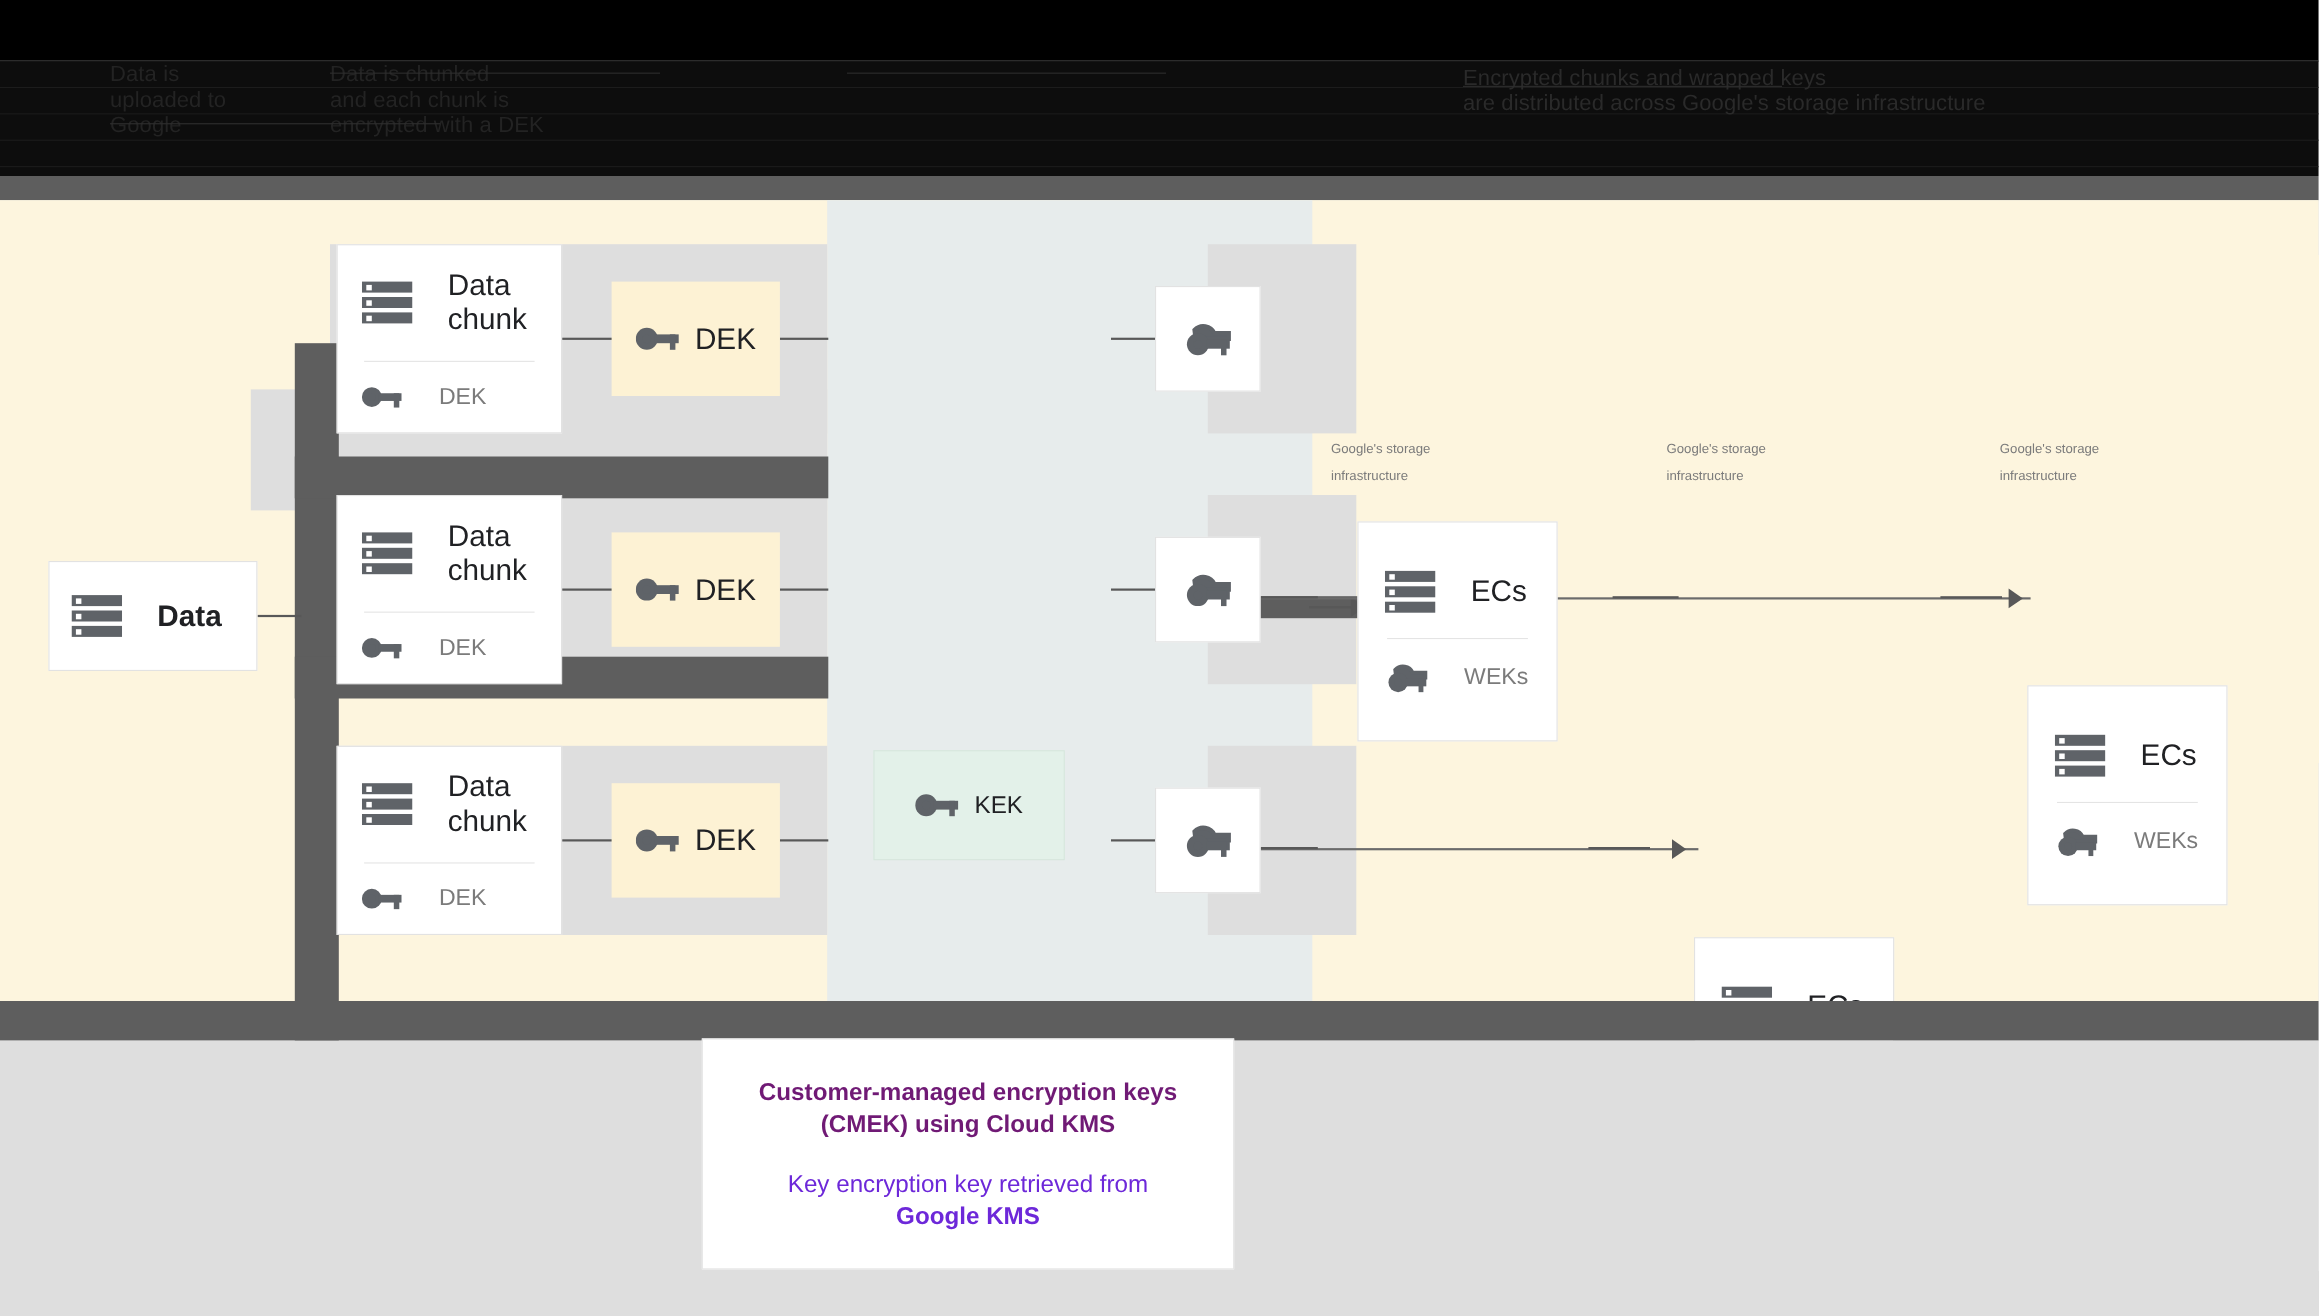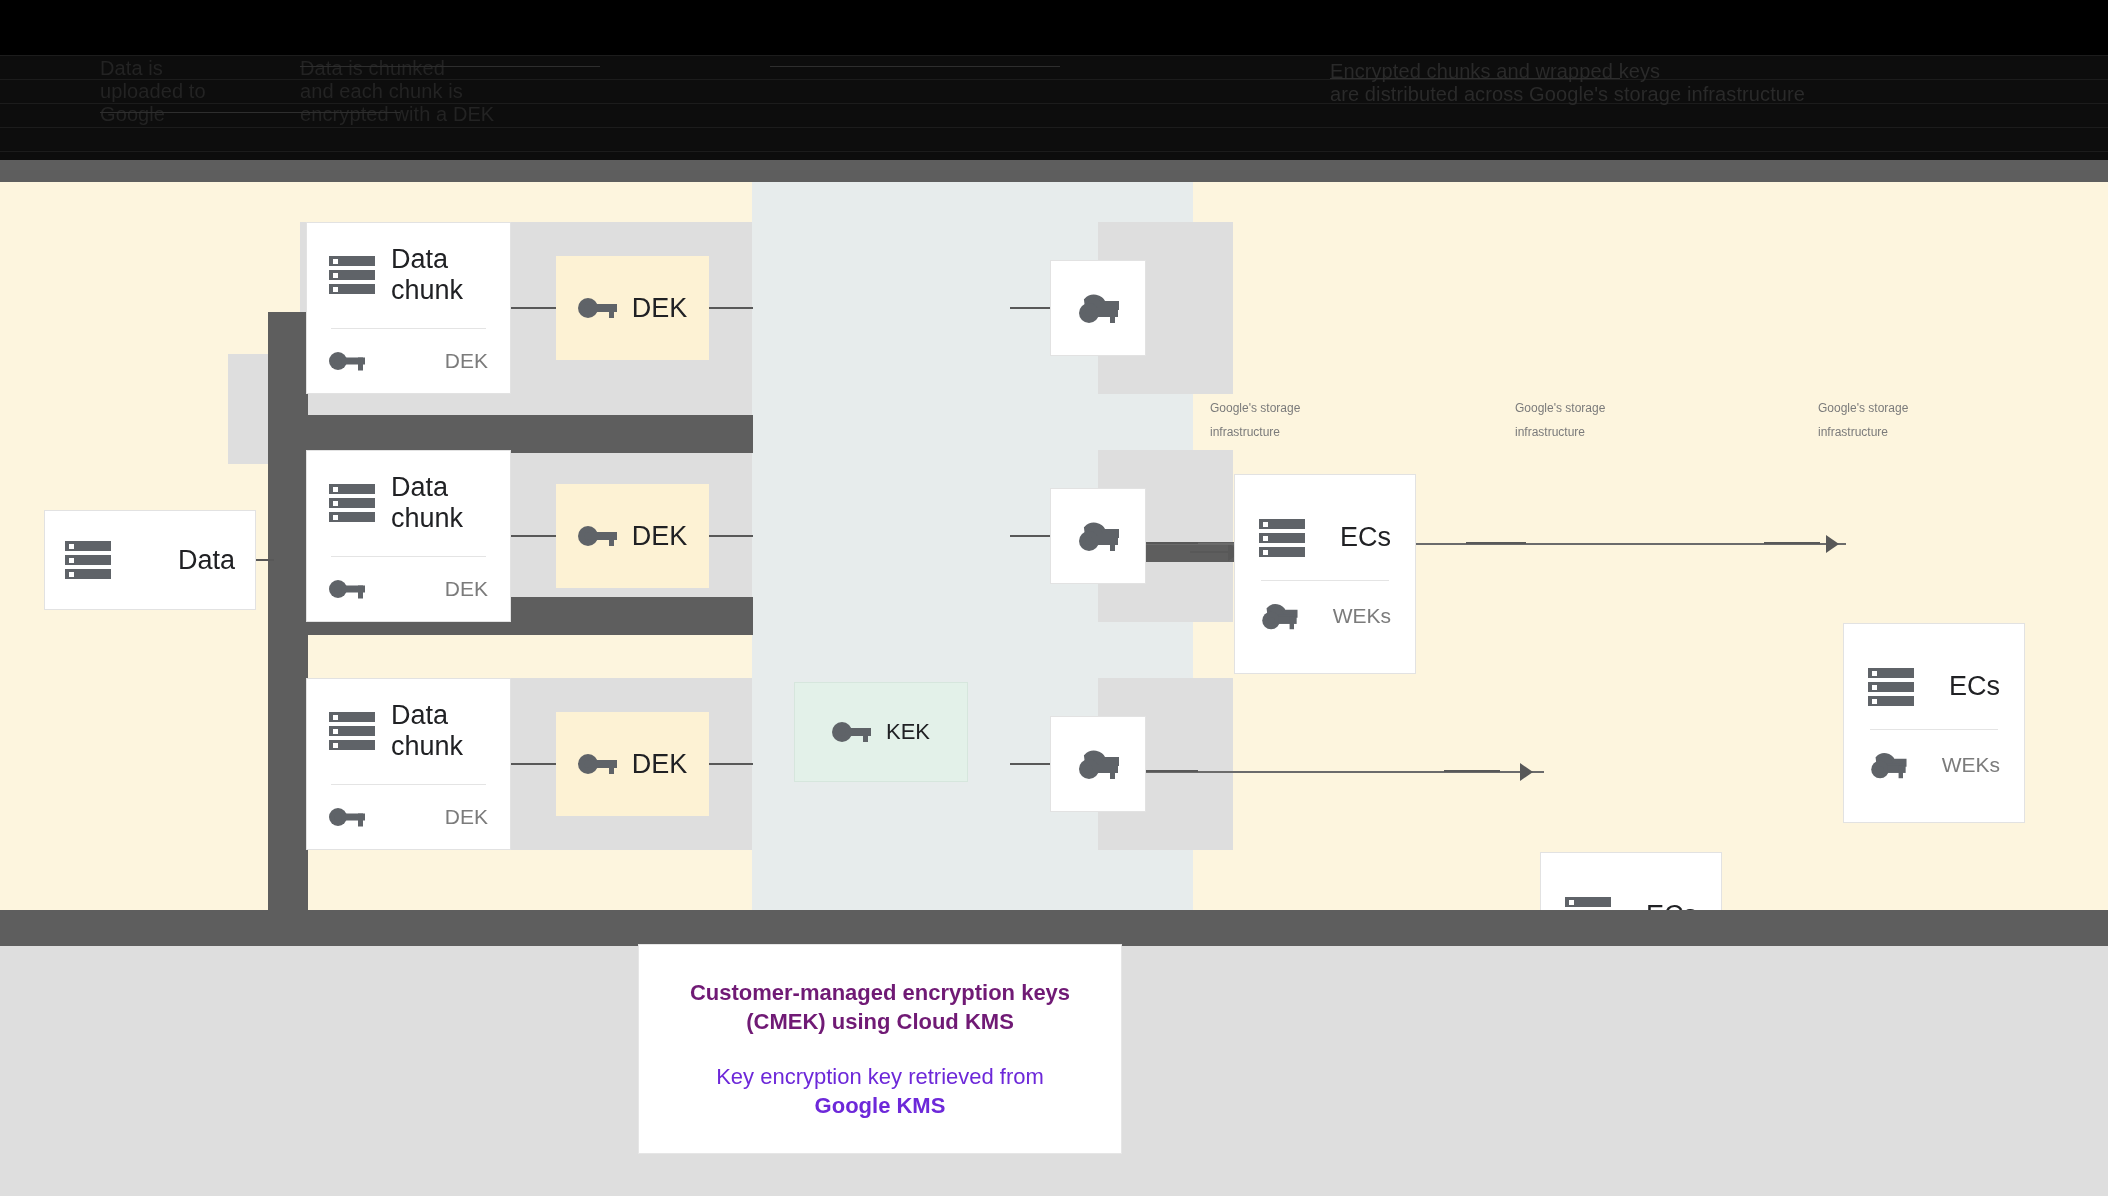--- a/index.html
+++ b/index.html
@@ -78,42 +78,42 @@
 
   
   .card{
     position:absolute;background:#ffffff;border:1px solid #e2e2e2;
     box-sizing:border-box;
   }
   .card-inner{
     padding:20px 22px;height:100%;box-sizing:border-box;
     display:flex;flex-direction:column;justify-content:center;
   }
-  .card-row{ display:flex;align-items:center;gap:16px;justify-content:space-between; }
+  .card-row{ display:flex;align-items:center;gap:32px; }
   .card-title{
     font-size:27px;color:#202124;line-height:31px;
   }
   .card-divider{
     height:1px;background:#e4e4e4;margin:22px 2px 20px 2px;
   }
   .card-sub{
     font-size:21px;color:#7b7b7b;
   }
 
   
   .svr{ display:block; }
   .svr rect.bar{ fill:#5f6368; }
   .svr rect.led{ fill:#ffffff; }
 
   
   .keyi{ display:block; }
   .keyi path, .keyi circle, .keyi rect{ fill:#5f6368; }
 
   
-  .box-data{ left:44px;top:328px;width:212px;height:100px; }
+  .box-data{ left:44px;top:328px;width:190px;height:100px;font-weight:bold; }
   .box-data .card-inner{ padding:0 20px;justify-content:center; }
 
   
   .box-chunk{ width:205px;height:172px; }
   .chunk1{ left:306px;top:40px; }
   .chunk2{ left:306px;top:268px; }
   .chunk3{ left:306px;top:496px; }
 
   
   .box-dek{

